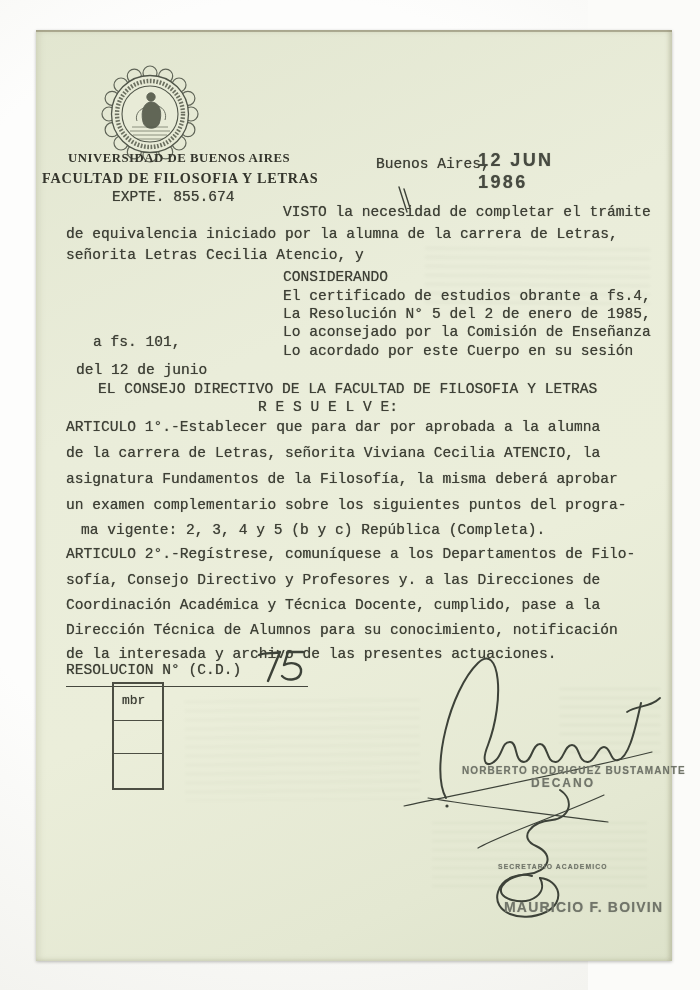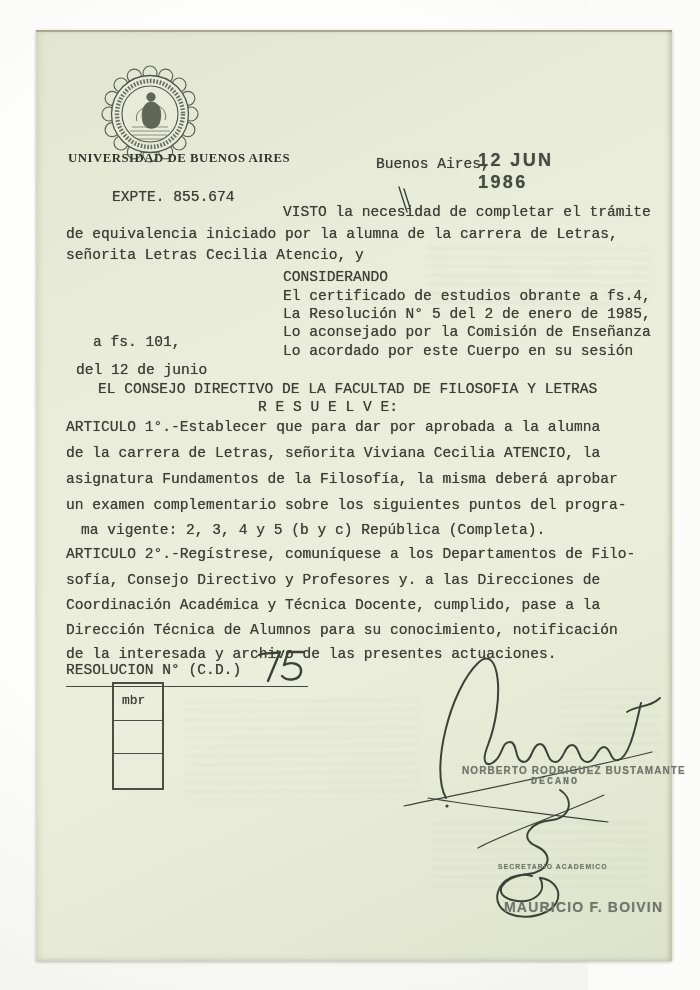--- a/index.html
+++ b/index.html
@@ -72,20 +72,21 @@
     </g>
     <g stroke="#565b4c" stroke-width=".9" opacity=".7">
       <line x1="28" y1="63" x2="64" y2="63"></line>
       <line x1="26" y1="67" x2="66" y2="67"></line>
       <line x1="29" y1="71" x2="63" y2="71"></line>
       <line x1="33" y1="75" x2="59" y2="75"></line>
     </g>
   </svg>
 
   <div class="serifhead" style="left:68px;top:151px;font-size:12.8px;letter-spacing:.5px;">UNIVERSIDAD DE BUENOS AIRES</div>
+  <div class="serifhead" style="left:42px;top:170px;font-size:14.2px;letter-spacing:.8px;">FACULTAD DE FILOSOFIA Y LETRAS</div>
   <div class="tw" style="left:112px;top:189px;">EXPTE. 855.674</div>
 
   <div class="tw" style="left:376px;top:156px;text-align:right;">Buenos Aires,</div>
   <div class="stampdate" style="left:478px;top:149px;">12 JUN 1986</div>
 
   <svg style="left:396px;top:186px;" width="16" height="30" viewBox="0 0 16 30">
     <path class="pen" d="M3,1 L11,26 M8,3 L14,22" stroke-width="1.4"></path>
   </svg>
 
   <div>
@@ -136,16 +137,16 @@
     <path class="pen" stroke-width="1.2" d="M24,166 C100,150 200,130 272,112"></path>
     <circle cx="67" cy="166" r="1.6" fill="#3d4239"></circle>
 
     <path class="pen" stroke-width="1.2" d="M48,158 C110,168 180,176 228,182"></path>
     <path class="pen" stroke-width="1.2" d="M224,155 C180,175 120,195 98,208"></path>
     <path class="pen" stroke-width="2" d="M180,150 C195,160 190,178 172,180 C150,182 138,198 156,206 C176,215 168,232 148,234 C120,237 112,255 132,260 C152,265 168,253 160,238"></path>
     <path class="pen" stroke-width="2" d="M160,238 C180,240 186,262 166,272 C140,284 112,272 118,252 C122,238 140,232 152,236"></path>
   </svg>
 
   <div class="namestamp" style="left:462px;top:765px;font-size:10px;letter-spacing:1.1px;">NORBERTO RODRIGUEZ BUSTAMANTE</div>
-  <div class="namestamp" style="left:531px;top:776px;font-size:10px;letter-spacing:2px;font-family:Liberation Mono, monospace;">DECANO</div>
+  <div class="namestamp" style="left:531px;top:776px;font-size:12px;letter-spacing:2px;">DECANO</div>
   <div class="namestamp" style="left:504px;top:851px;font-size:14px;letter-spacing:1.2px;margin-top:48px;">MAURICIO F. BOIVIN</div>
   <div class="namestamp" style="left:498px;top:863px;font-size:6.8px;letter-spacing:1.1px;">SECRETARIO ACADEMICO</div>
 </div>
 
 </body></html>

